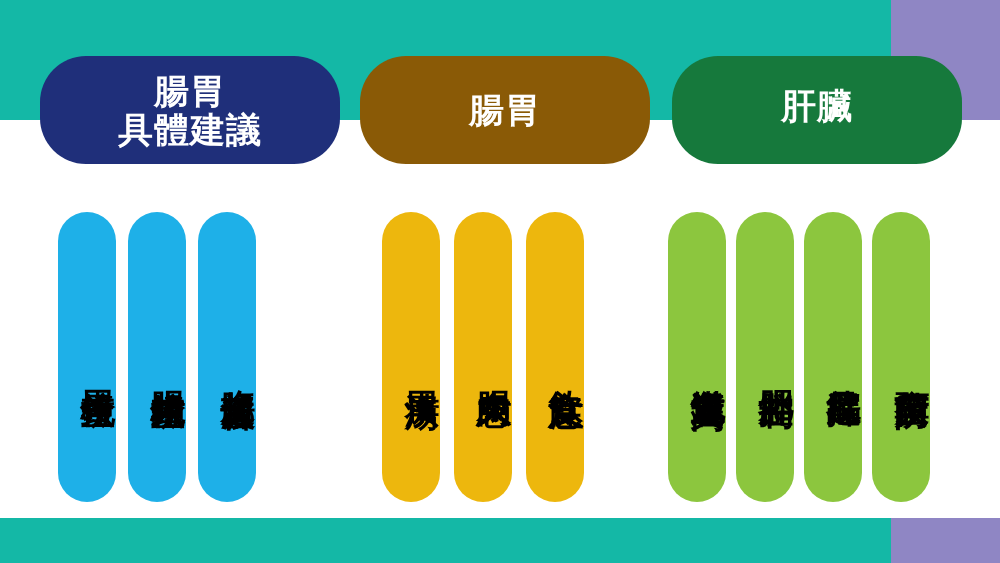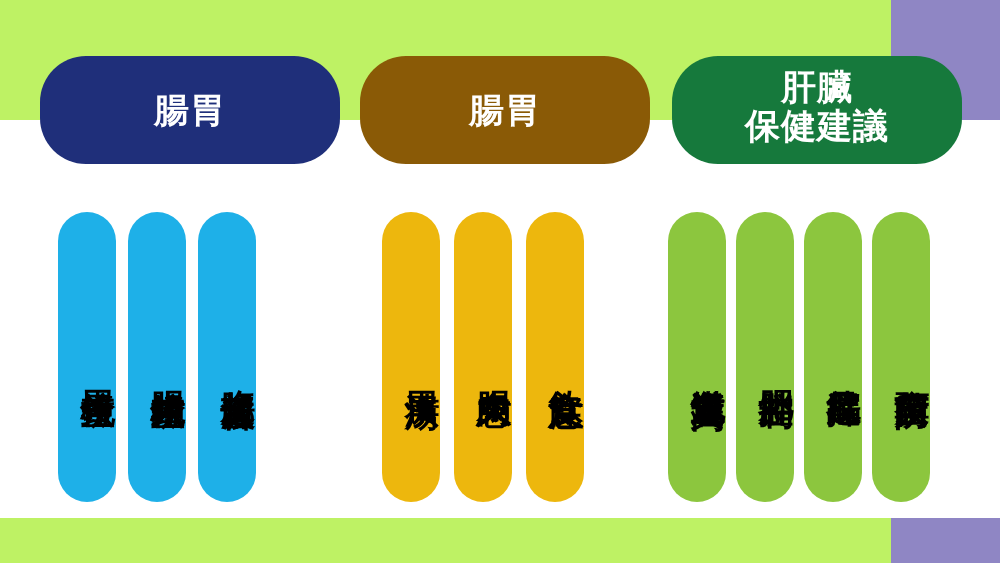--- a/index.html
+++ b/index.html
@@ -10,21 +10,21 @@
     width: 1000px;
     height: 563px;
     background: #8f86c4;
     font-family: "Liberation Sans", sans-serif;
     overflow: hidden;
   }
   .slide {
     position: relative;
     width: 891px;
     height: 563px;
-    background: #bef264;
+    background: #14b8a6;
   }
   .white-band {
     position: absolute;
     left: 0;
     top: 120px;
     width: 1000px;
     height: 398px;
     background: #ffffff;
   }
   .columns {
@@ -146,20 +146,21 @@
 <body>
 
 <div class="slide">
   <div class="white-band"></div>
 
   <div class="columns">
 
     <div class="column" id="col-gastro-advice">
       <div class="header-pill">
         <span class="header-line">腸胃</span>
+        <span class="header-line">具體建議</span>
       </div>
       <div class="items-row">
         <div class="item-pill tall">胃鏡檢查</div>
         <div class="item-pill tall">大腸鏡檢查</div>
         <div class="item-pill tall">腹部超音波</div>
       </div>
     </div>
 
     <div class="column" id="col-gastro-disease">
       <div class="header-pill">
@@ -168,21 +169,20 @@
       <div class="items-row">
         <div class="item-pill h2">胃潰瘍</div>
         <div class="item-pill h2">大腸息肉</div>
         <div class="item-pill h2">飲食注意</div>
       </div>
     </div>
 
     <div class="column" id="col-liver">
       <div class="header-pill">
         <span class="header-line">肝臟</span>
-        <span class="header-line">保健建議</span>
       </div>
       <div class="items-row">
         <div class="item-pill">避免鐵質過高</div>
         <div class="item-pill">肥胖控制</div>
         <div class="item-pill">飲品選擇</div>
         <div class="item-pill">疫苗與預防</div>
       </div>
     </div>
 
   </div>

